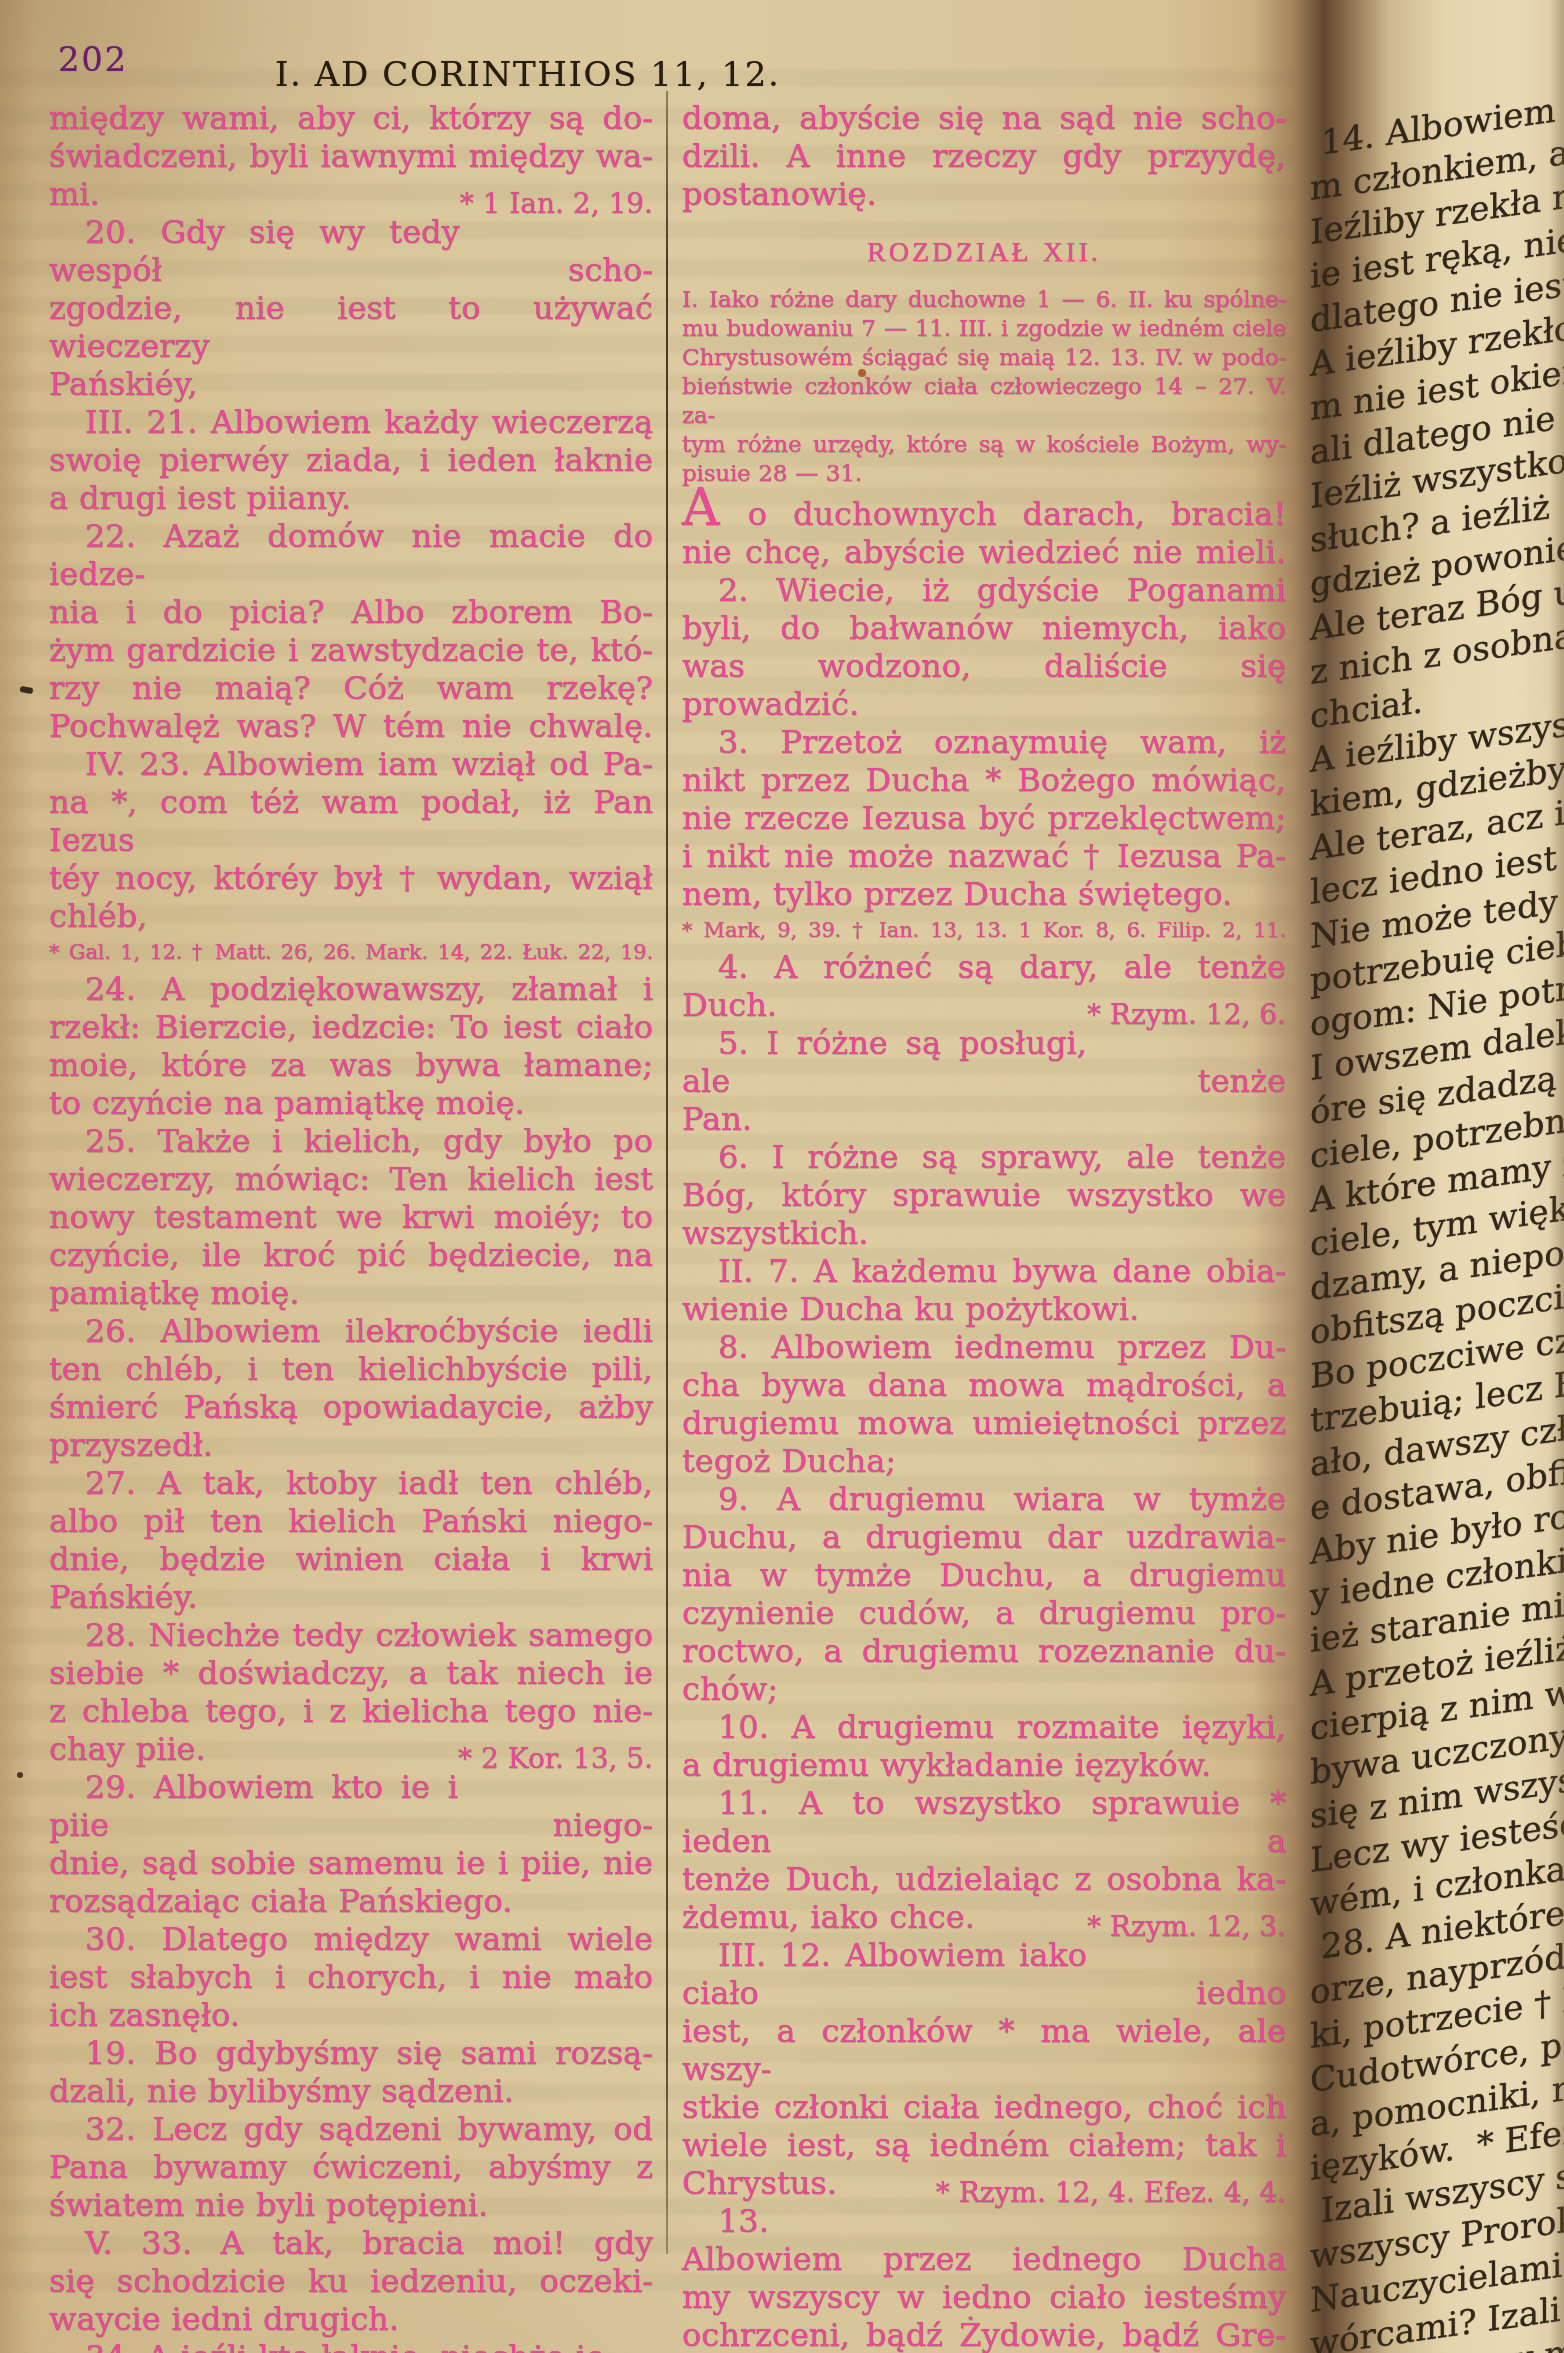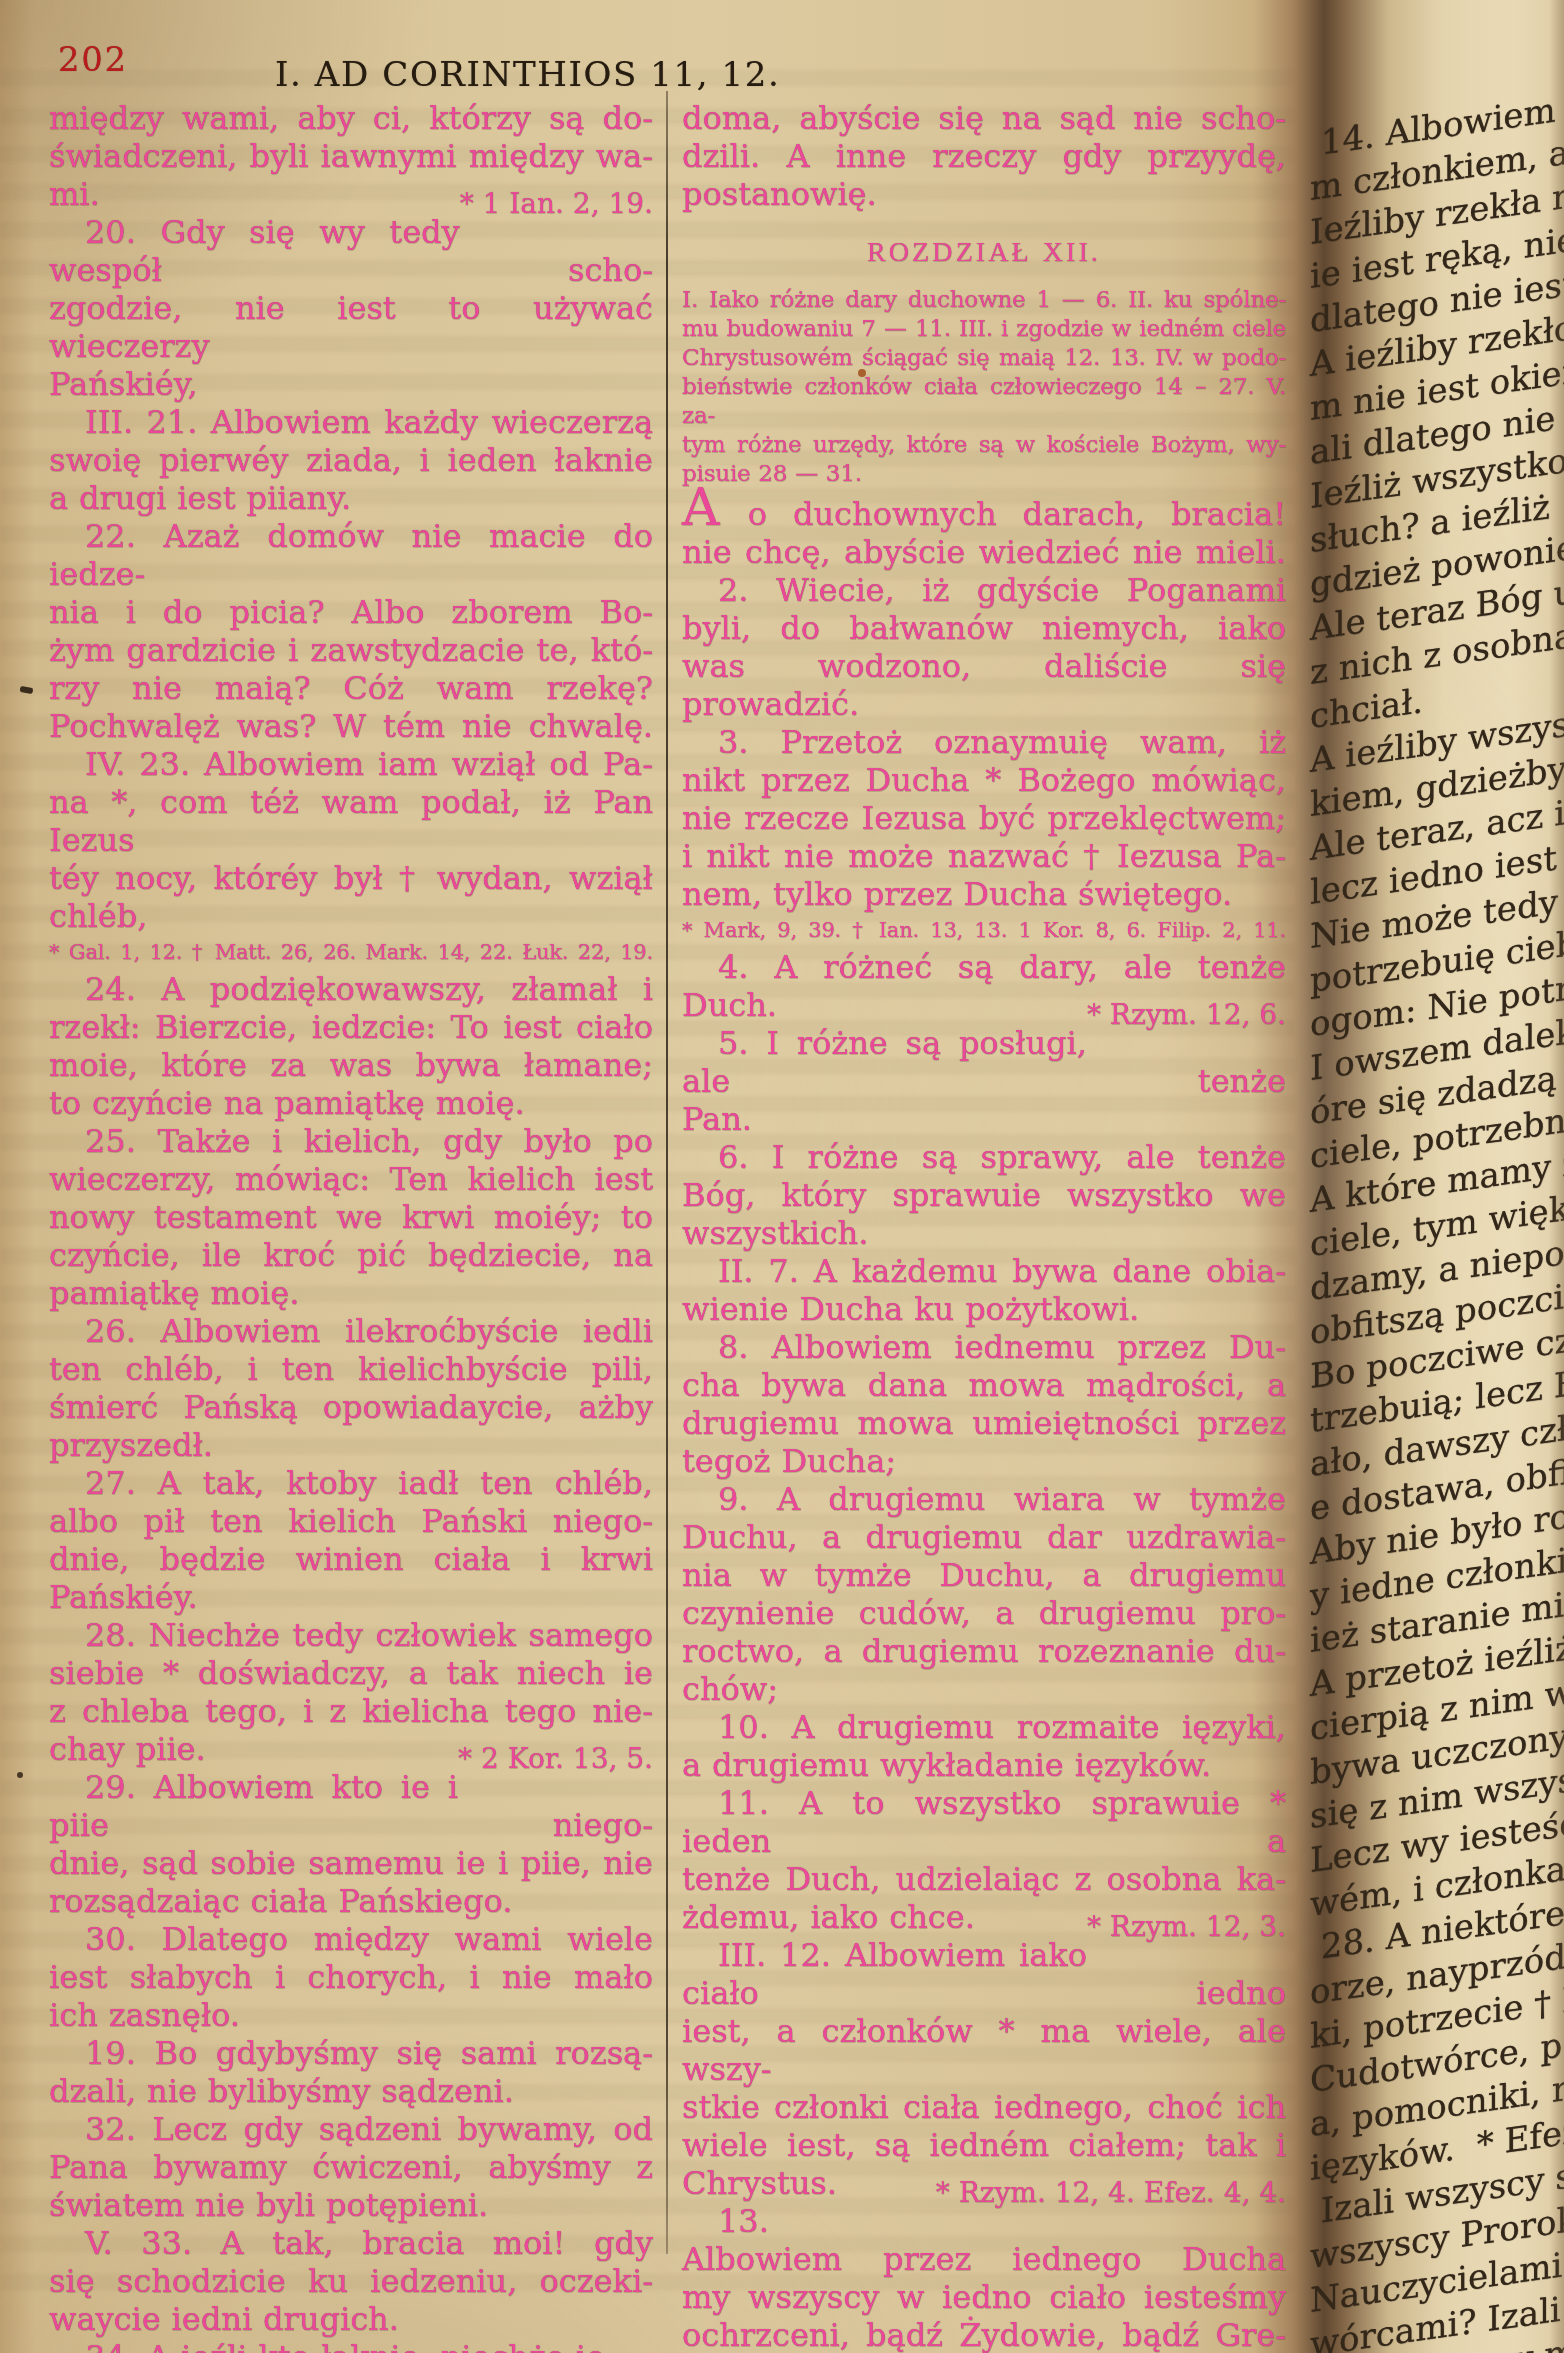--- a/index.html
+++ b/index.html
@@ -15,21 +15,21 @@
         #d7c296 1158px, #cbb283 1252px, #a5835c 1293px, #5f4730 1324px,
         #806344 1342px, #cdb88d 1389px, #e4d4ae 1444px, #e9dab6 1514px, #ddcba4 1565px);
   }
   #scan{position:absolute;inset:0;}
 
   
   .ghost{position:absolute;left:0;top:70px;width:1295px;height:2230px;
     background:repeating-linear-gradient(180deg, rgba(118,98,68,.075) 0 15.6px, rgba(0,0,0,0) 15.6px 38px);
     filter:blur(1.6px);pointer-events:none;}
 
-  .pagenum{position:absolute;left:58px;top:39px;font-size:34px;color:#b91c1c;
+  .pagenum{position:absolute;left:58px;top:39px;font-size:34px;color:#701a75;
     text-shadow:0 0 0.8px rgba(42,30,18,.6);letter-spacing:1.6px;}
   .runtitle{position:absolute;left:275px;top:54px;font-size:34px;color:#261c10;
     letter-spacing:1.6px;text-shadow:0 0 0.8px rgba(42,30,18,.6);white-space:nowrap;}
 
   .divider{position:absolute;left:666px;top:91px;width:2.3px;height:2163px;
     background:linear-gradient(180deg, rgba(45,33,20,.45), rgba(45,33,20,.85) 8%, rgba(45,33,20,.78) 90%, rgba(45,33,20,.35));}
 
   .col{position:absolute;top:99px;width:604px;color:#ec4899;
     font-size:32px;line-height:38px;word-spacing:0.8px;
     text-shadow:0 0 0.8px rgba(42,30,18,.55), 0.5px 0.6px 0 rgba(42,30,18,.16);}

